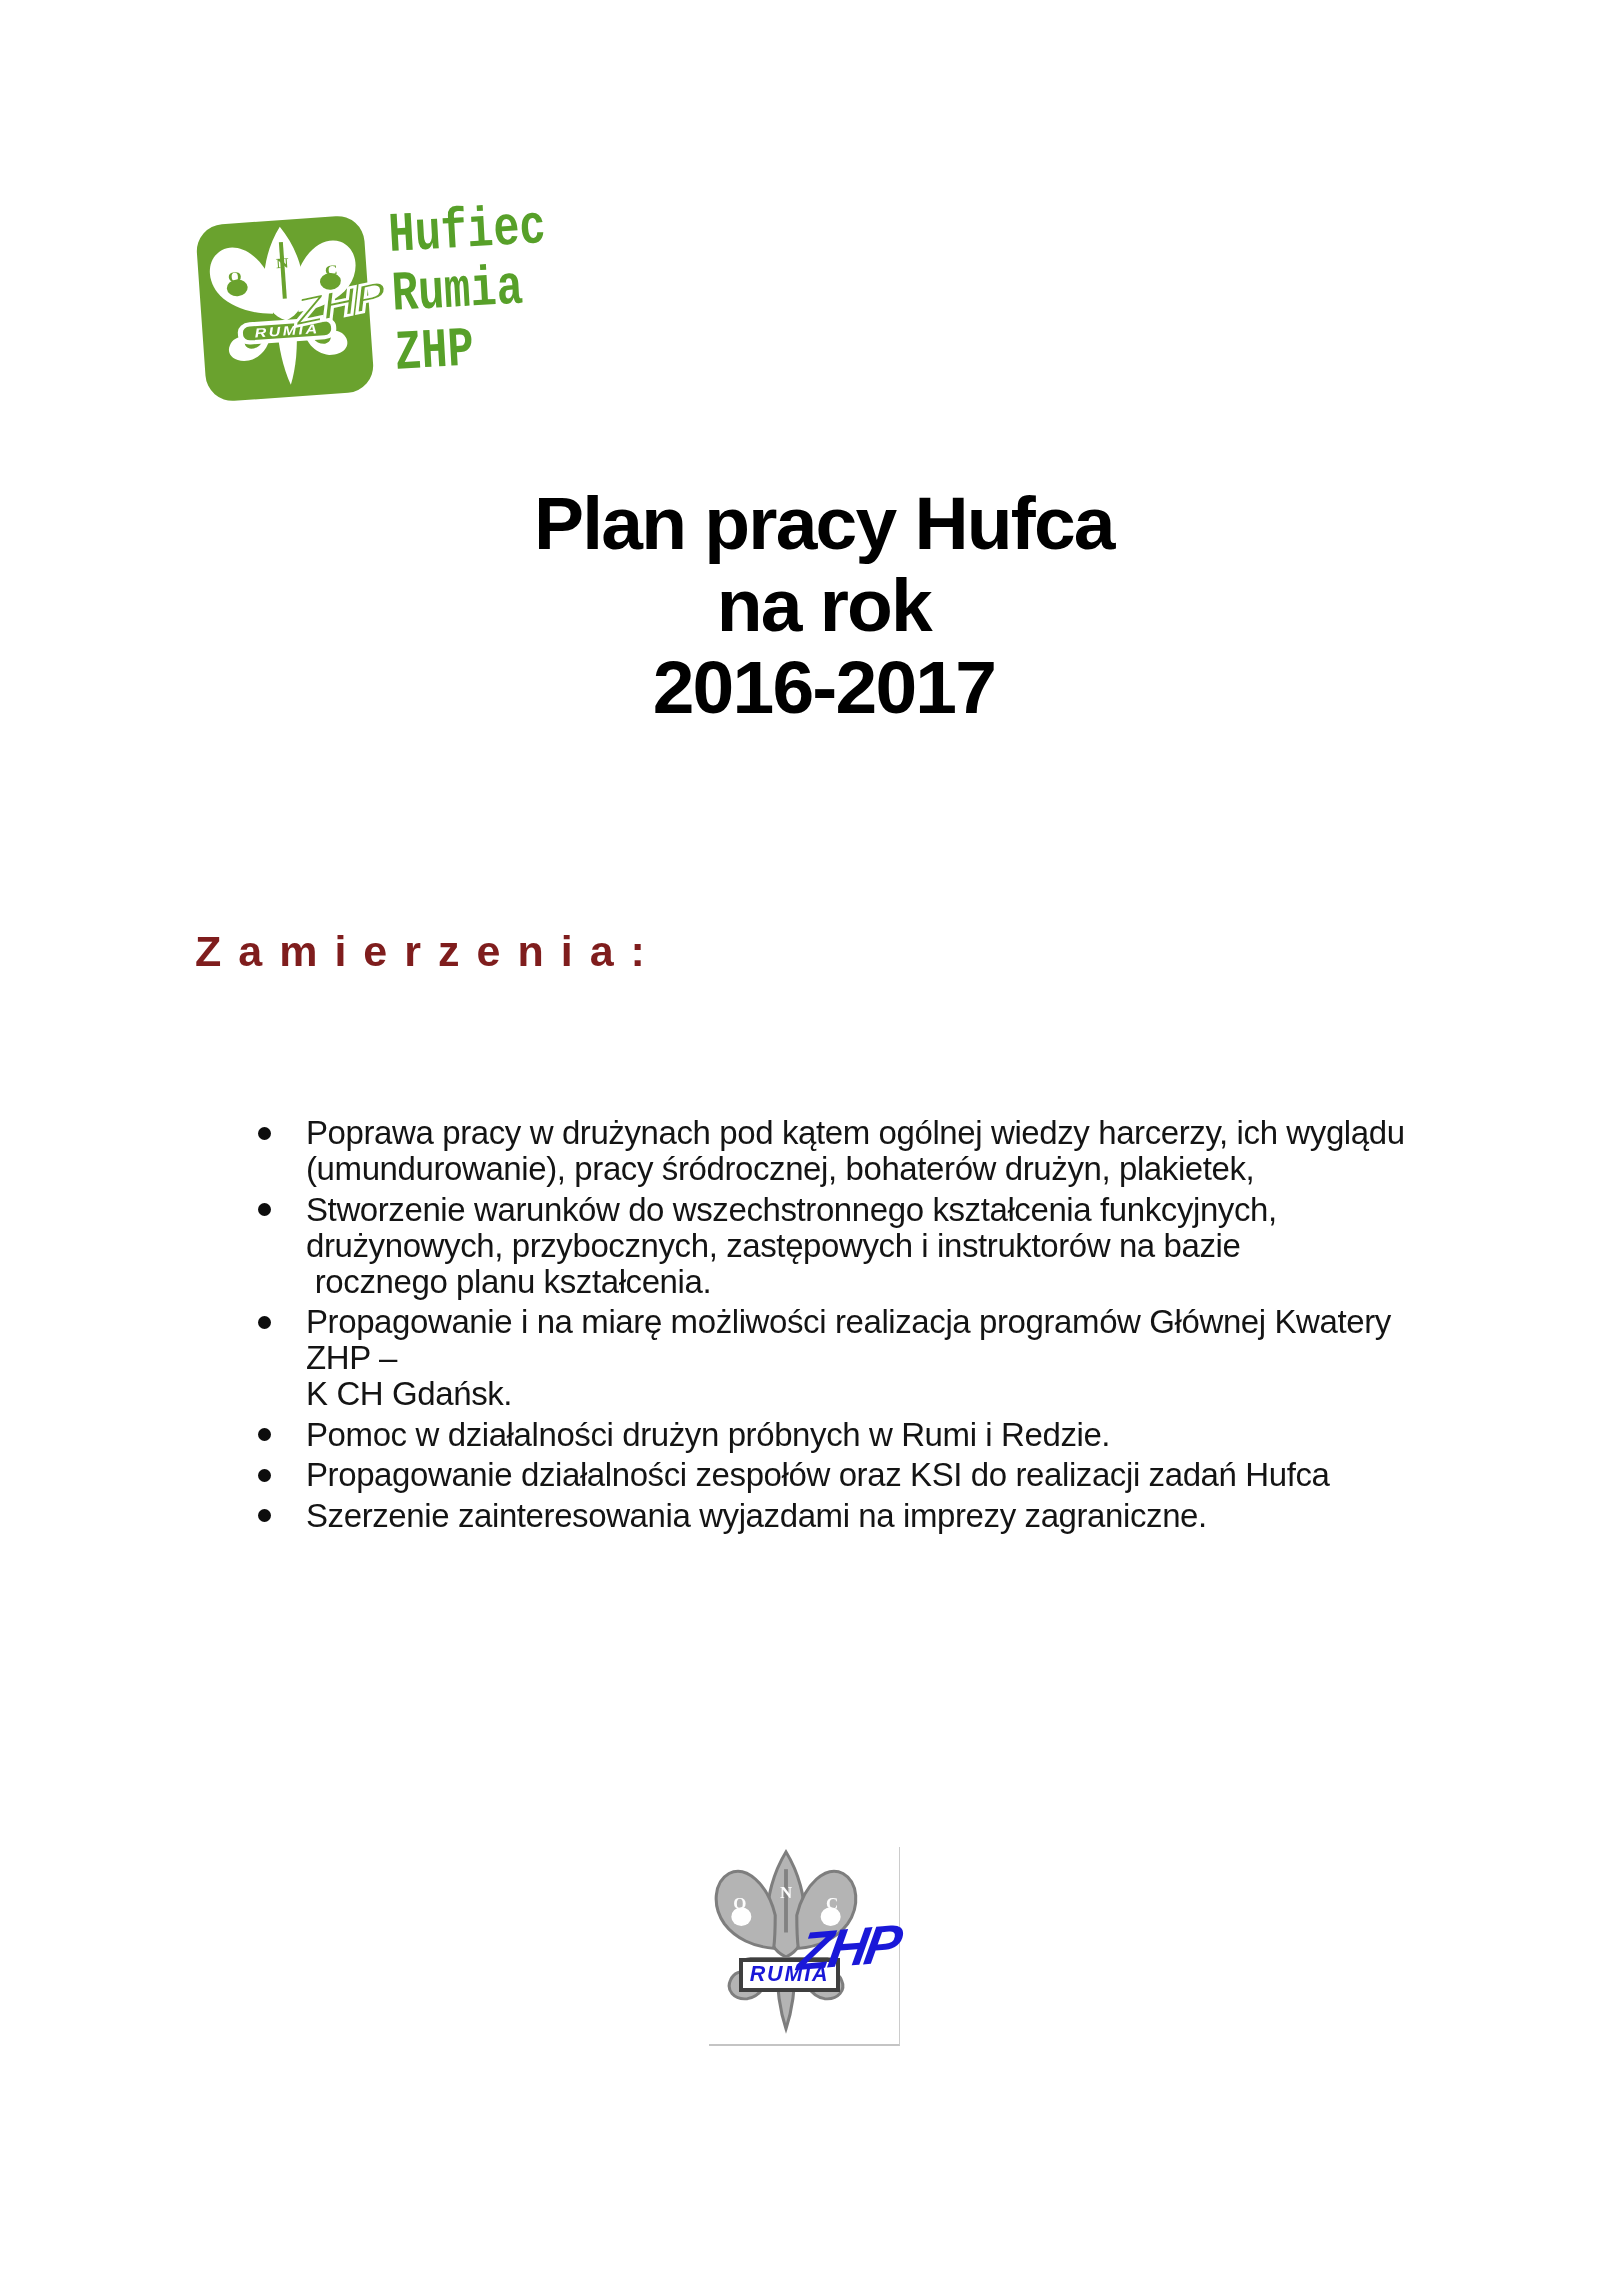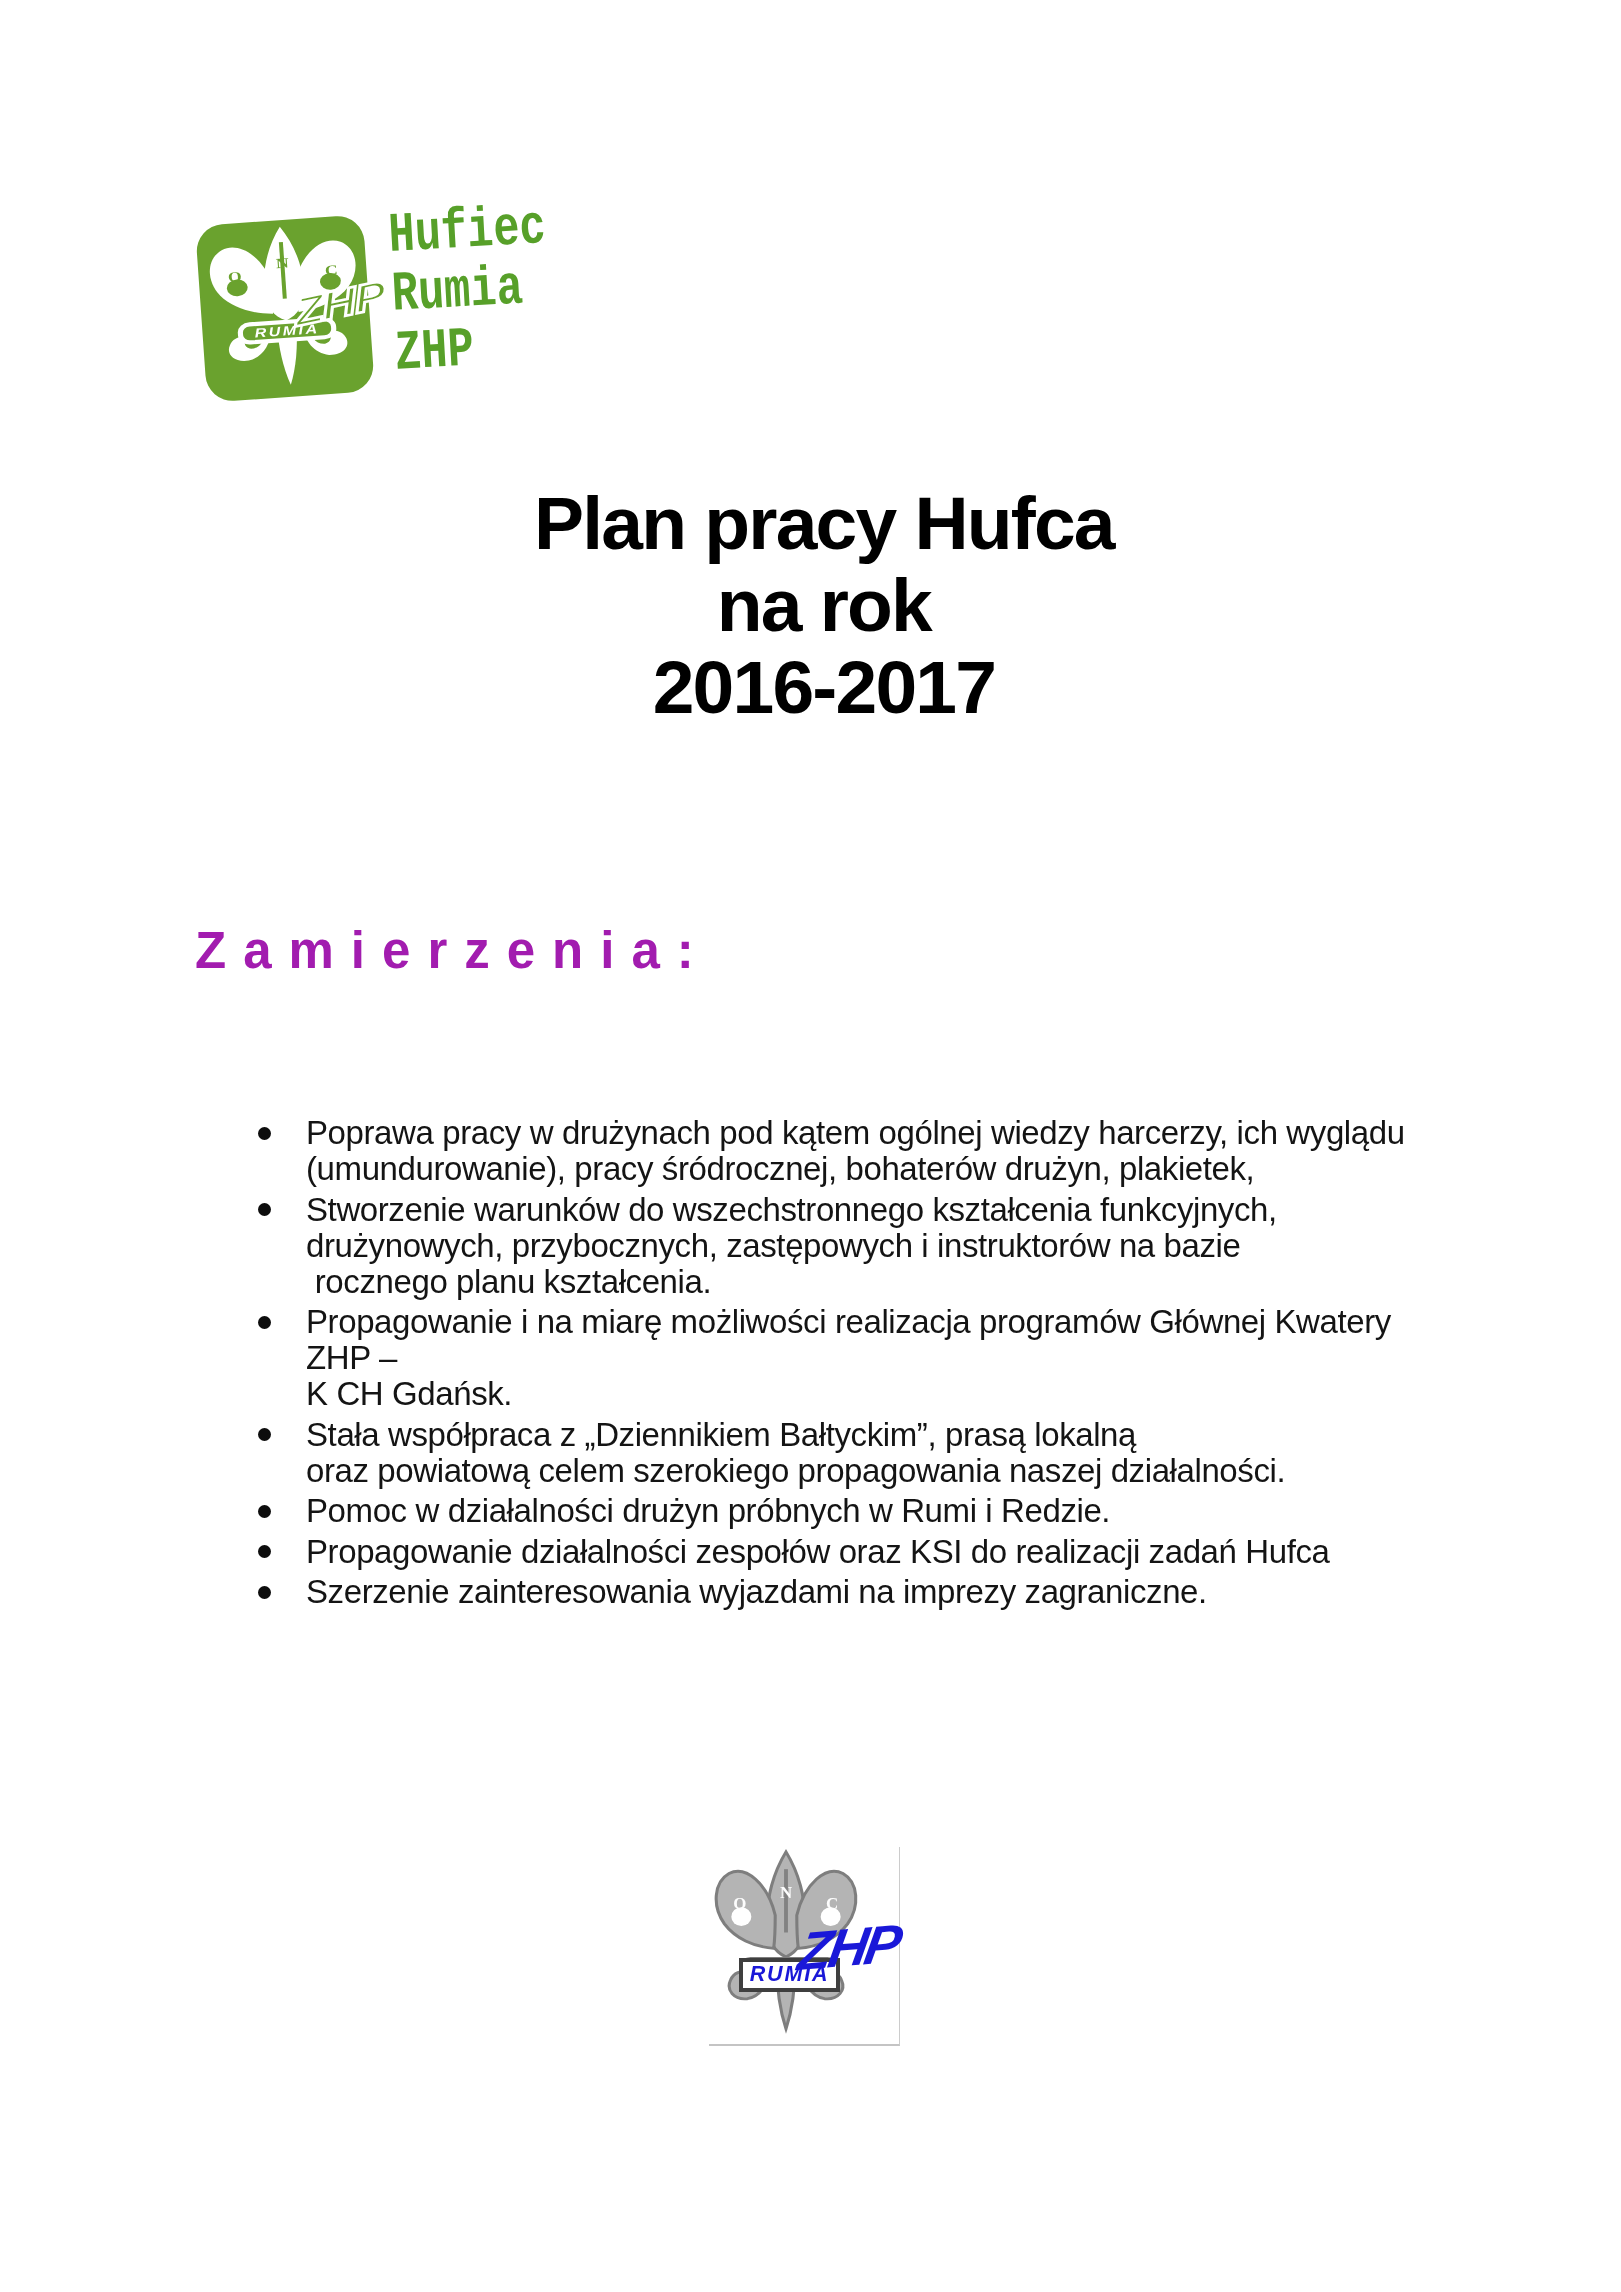--- a/index.html
+++ b/index.html
@@ -35,22 +35,22 @@
     position:absolute;left:0;right:0;top:482px;
     text-align:center;
     transform:translateX(13.4px);
     font-weight:bold;font-size:75px;line-height:82px;
     letter-spacing:-1.8px;color:#000;
   }
 
   
   .section-heading{
     position:absolute;left:195px;top:915px;
-    font-weight:bold;font-size:51px;line-height:72px;
-    letter-spacing:17px;color:#a21caf;white-space:nowrap;
+    font-weight:bold;font-size:43px;line-height:72px;
+    letter-spacing:17px;color:#7f1d1d;white-space:nowrap;
   }
 
   
   .goals{
     position:absolute;left:294px;top:1103px;width:1272px;
     font-size:33px;line-height:36px;letter-spacing:-0.4px;color:#141414;
   }
   .goals ul{margin:12px;padding:0;list-style:none;}
   .goals li{
     position:relative;margin:0 0 4.5px 0;
@@ -135,22 +135,20 @@
   <div class="goals">
     <ul>
       <li>Poprawa pracy w drużynach pod kątem ogólnej wiedzy harcerzy, ich wyglądu
 (umundurowanie), pracy śródrocznej, bohaterów drużyn, plakietek,</li>
       <li>Stworzenie warunków do wszechstronnego kształcenia funkcyjnych,
 drużynowych, przybocznych, zastępowych i instruktorów na bazie
  rocznego planu kształcenia.</li>
       <li>Propagowanie i na miarę możliwości realizacja programów Głównej Kwatery
 ZHP –
 K CH Gdańsk.</li>
-      <li>Stała współpraca z „Dziennikiem Bałtyckim”, prasą lokalną
-oraz powiatową celem szerokiego propagowania naszej działalności.</li>
       <li>Pomoc w działalności drużyn próbnych w Rumi i Redzie.</li>
       <li>Propagowanie działalności zespołów oraz KSI do realizacji zadań Hufca</li>
       <li>Szerzenie zainteresowania wyjazdami na imprezy zagraniczne.</li>
     </ul>
   </div>
 
   <div class="footer-logo">
     <svg class="fleur" viewBox="0 0 100 132" preserveAspectRatio="none">
 
       <path d="M50 2 C42 16 37 34 38 52 C38.5 64 42 71 50 75 C58 71 61.5 64 62 52 C63 34 58 16 50 2 Z" fill="#b4b4b4" stroke="#7e7e7e" stroke-width="2"></path>

